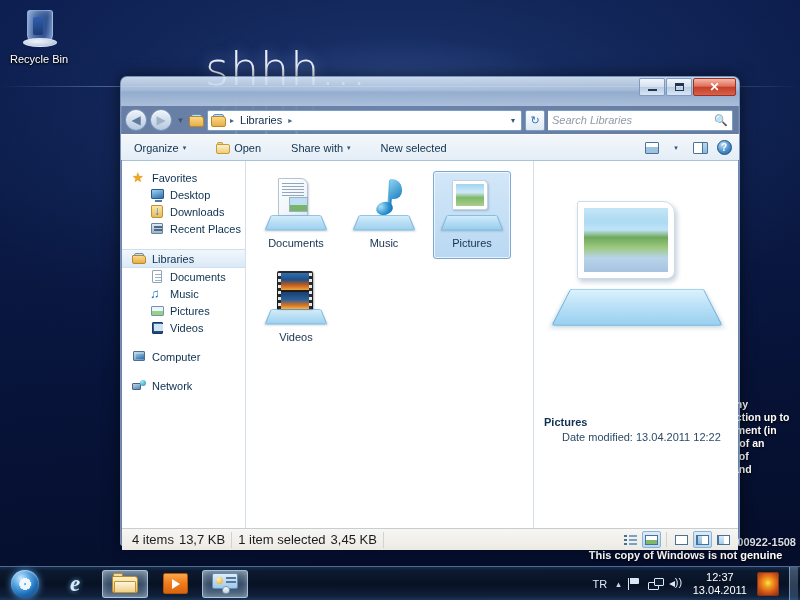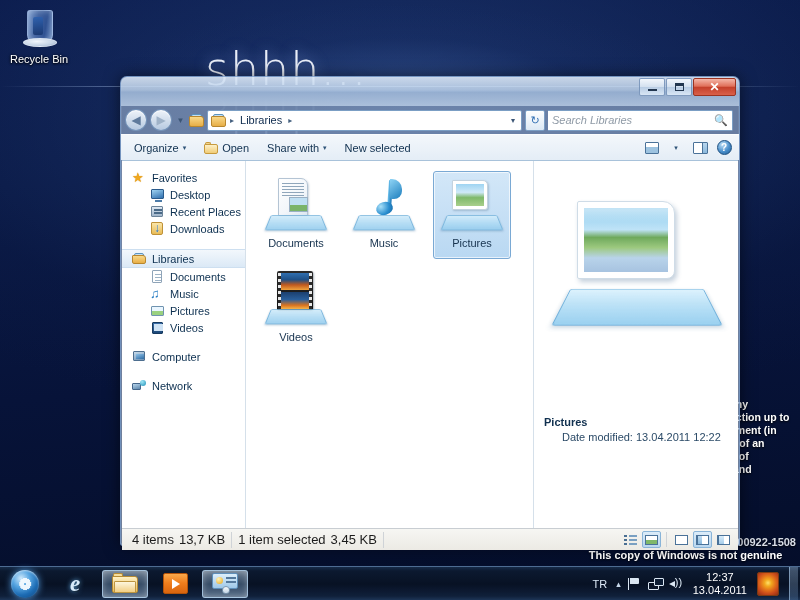--- a/index.html
+++ b/index.html
@@ -153,21 +153,21 @@
   }
   #searchbox {
     width: 185px; height: 21px; flex: none; display: flex; align-items: center;
     background: #ffffff; border: 1px solid #7b9ec4; border-left: none; border-radius: 0 2px 2px 0;
     padding: 0 4px; font-size: 11px; color: #8f9aa6; font-style: italic;
   }
   .search-ico { margin-left: auto; color: #4a7fb5; font-style: normal; font-size: 11px; }
 
   
   #toolbar {
-    height: 26px; display: flex; align-items: center; gap: 4px;
+    height: 26px; display: flex; align-items: center; gap: 16px;
     background: linear-gradient(180deg, #f3f7fb 0%, #e4edf6 100%);
     border-top: 1px solid rgba(255,255,255,0.8);
     padding: 0 4px 0 6px; font-size: 11px; color: #10304f;
   }
   .tb-item { padding: 3px 7px; border-radius: 2px; cursor: pointer; display: flex; align-items: center; gap: 4px; white-space: nowrap; }
   .tb-caret { font-size: 7px; color: #2e5377; }
   .tb-openico { width: 14px; height: 12px; position: relative; }
   .tb-openico i { position:absolute; left:0; top:2px; width:14px; height:10px; background: linear-gradient(180deg,#fdf0c8,#f0cd78); border:1px solid #c79a3e; border-radius:1px 2px 2px 2px; display:block; }
   .tb-openico b { position:absolute; left:1px; top:0px; width:6px; height:3px; background:#f3d68e; border:1px solid #c79a3e; border-bottom:none; border-radius:2px 2px 0 0; display:block; }
   .tb-right { margin-left: auto; display: flex; align-items: center; gap: 2px; }
@@ -574,29 +574,29 @@
             <span>Favorites</span>
           </div>
           <div class="nav-row child">
             <span class="nico">
                 <i class="ic-desktop"></i>
               </span>
             <span>Desktop</span>
           </div>
           <div class="nav-row child">
             <span class="nico">
+                <i class="ic-down"></i>
+              </span>
+            <span>Downloads</span>
+          </div>
+          <div class="nav-row child">
+            <span class="nico">
                 <i class="ic-recent"></i>
               </span>
             <span>Recent Places</span>
-          </div>
-          <div class="nav-row child">
-            <span class="nico">
-                <i class="ic-down"></i>
-              </span>
-            <span>Downloads</span>
           </div>
         </div>
 
         <div class="nav-spacer"></div>
 
         <div class="nav-group">
           <div class="nav-row selected">
             <span class="nico">
                 <i class="ic-lib">
                   <i></i>

